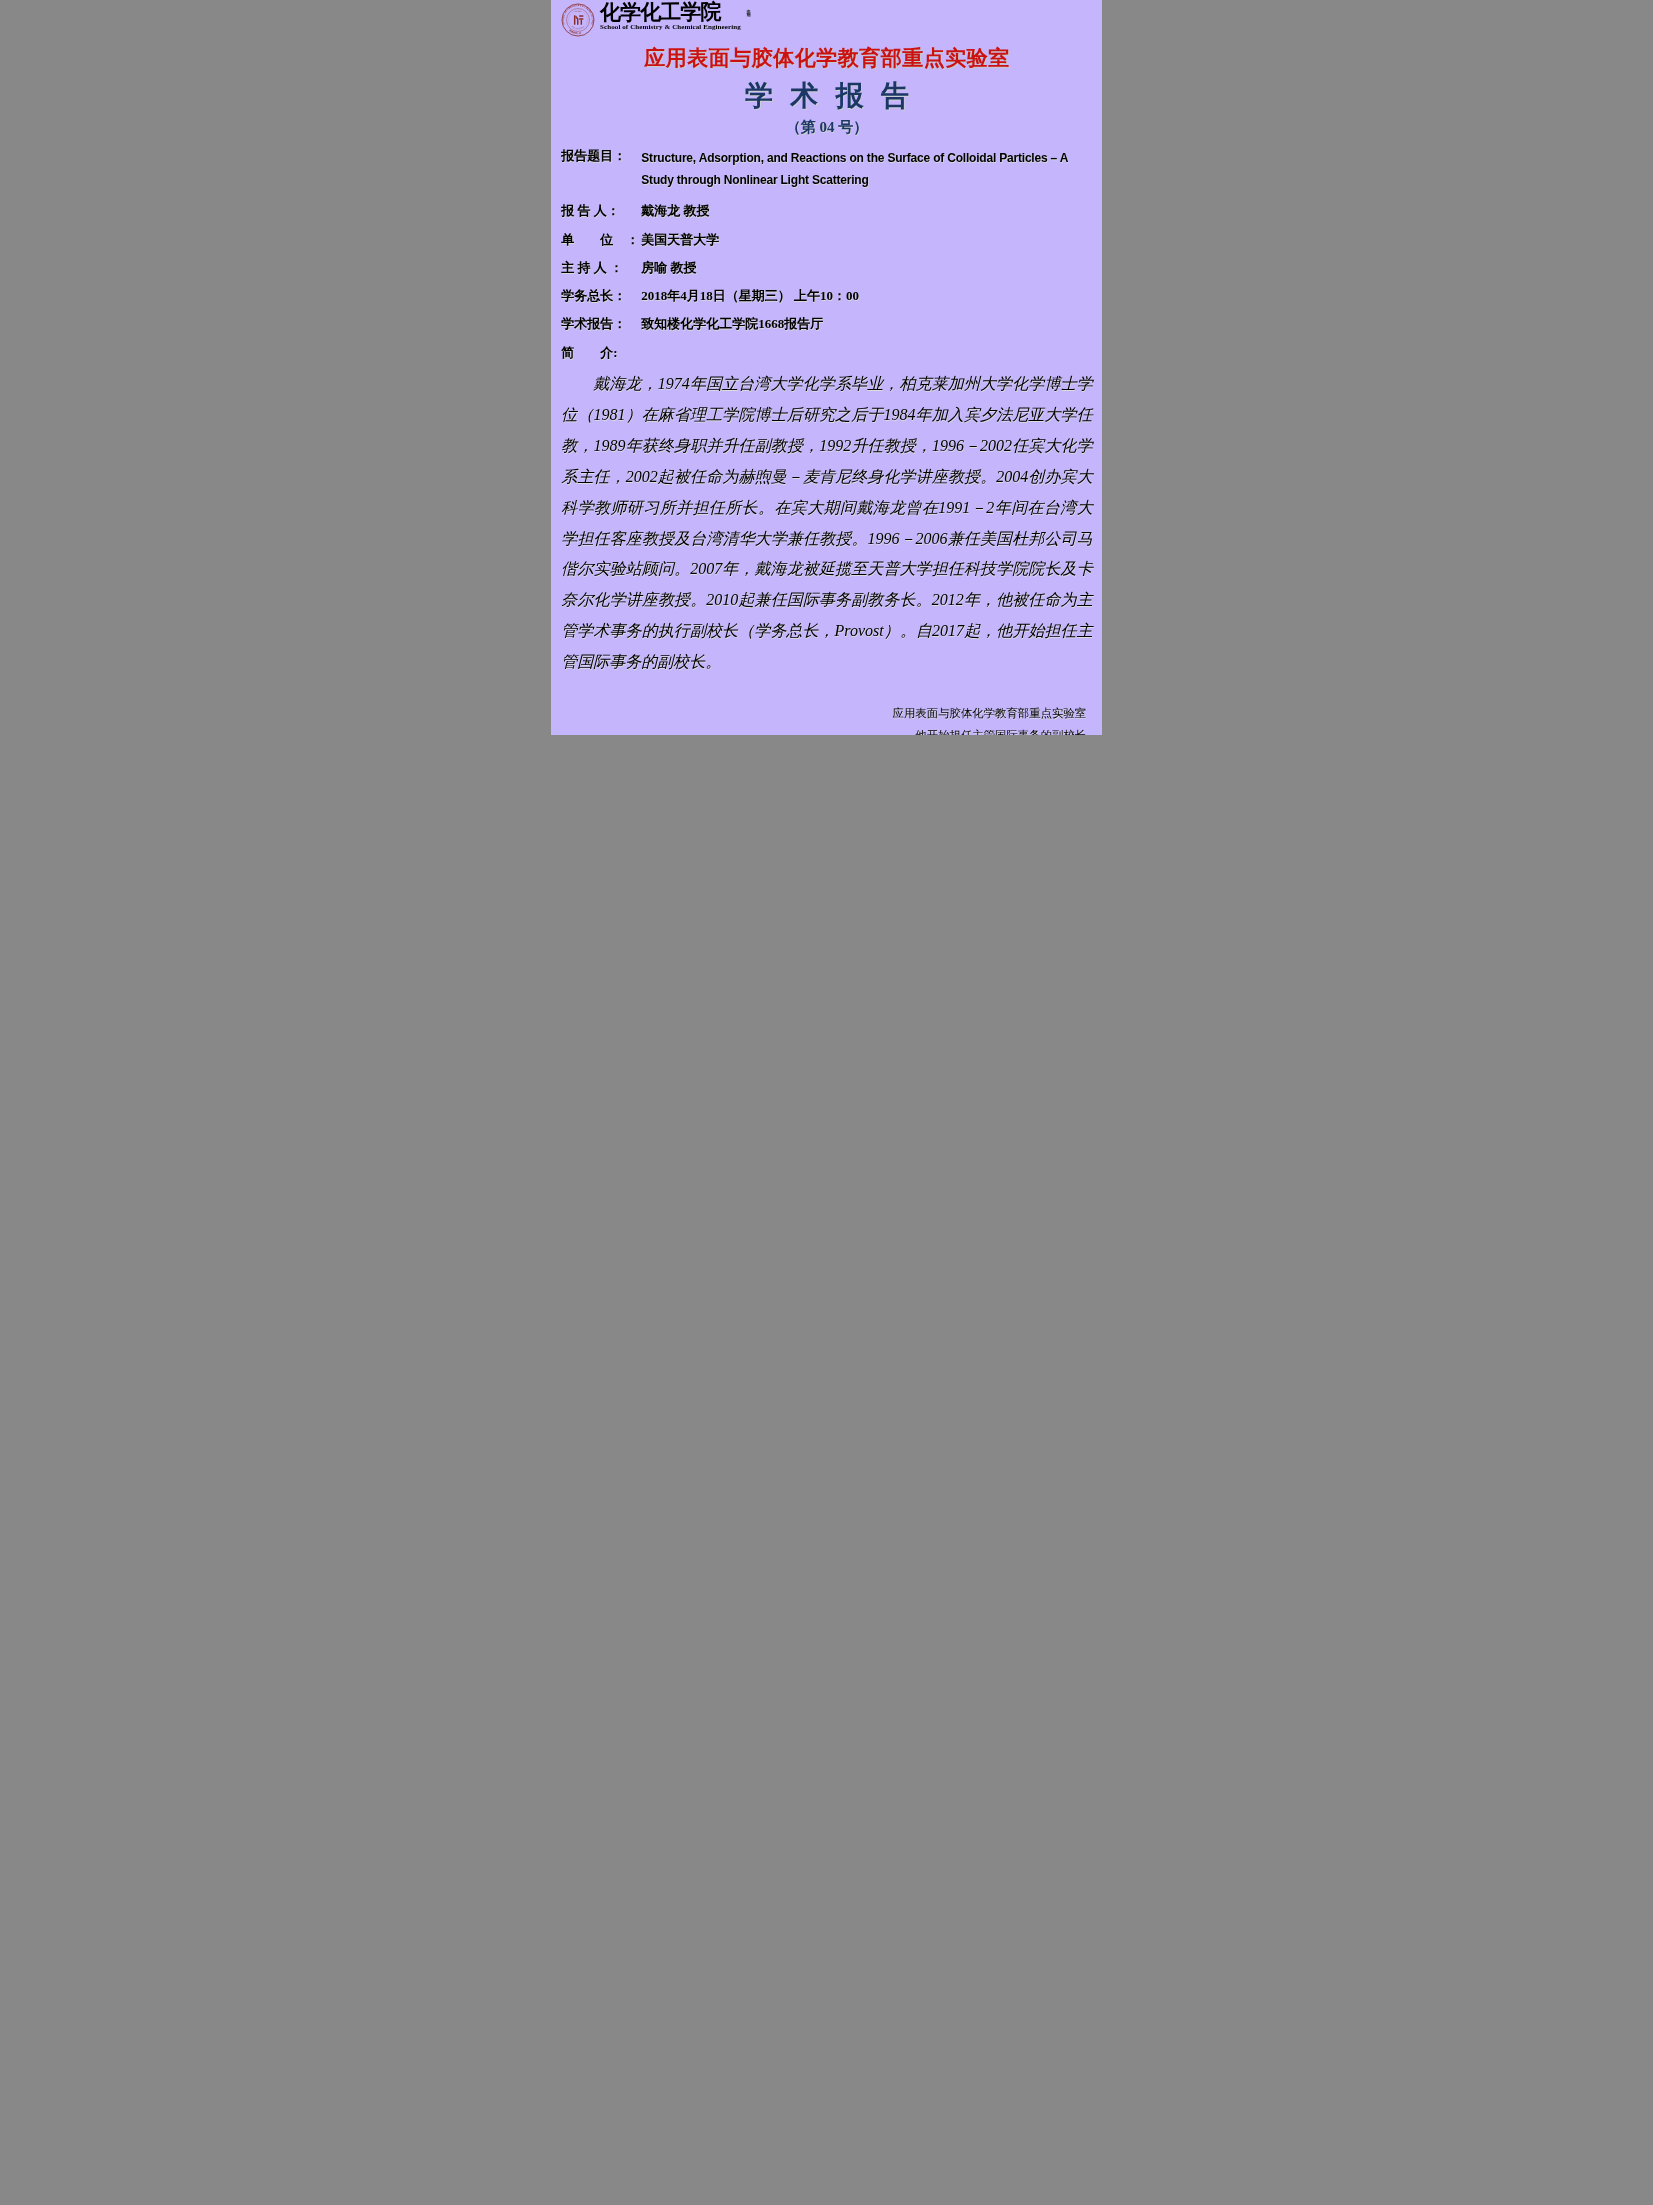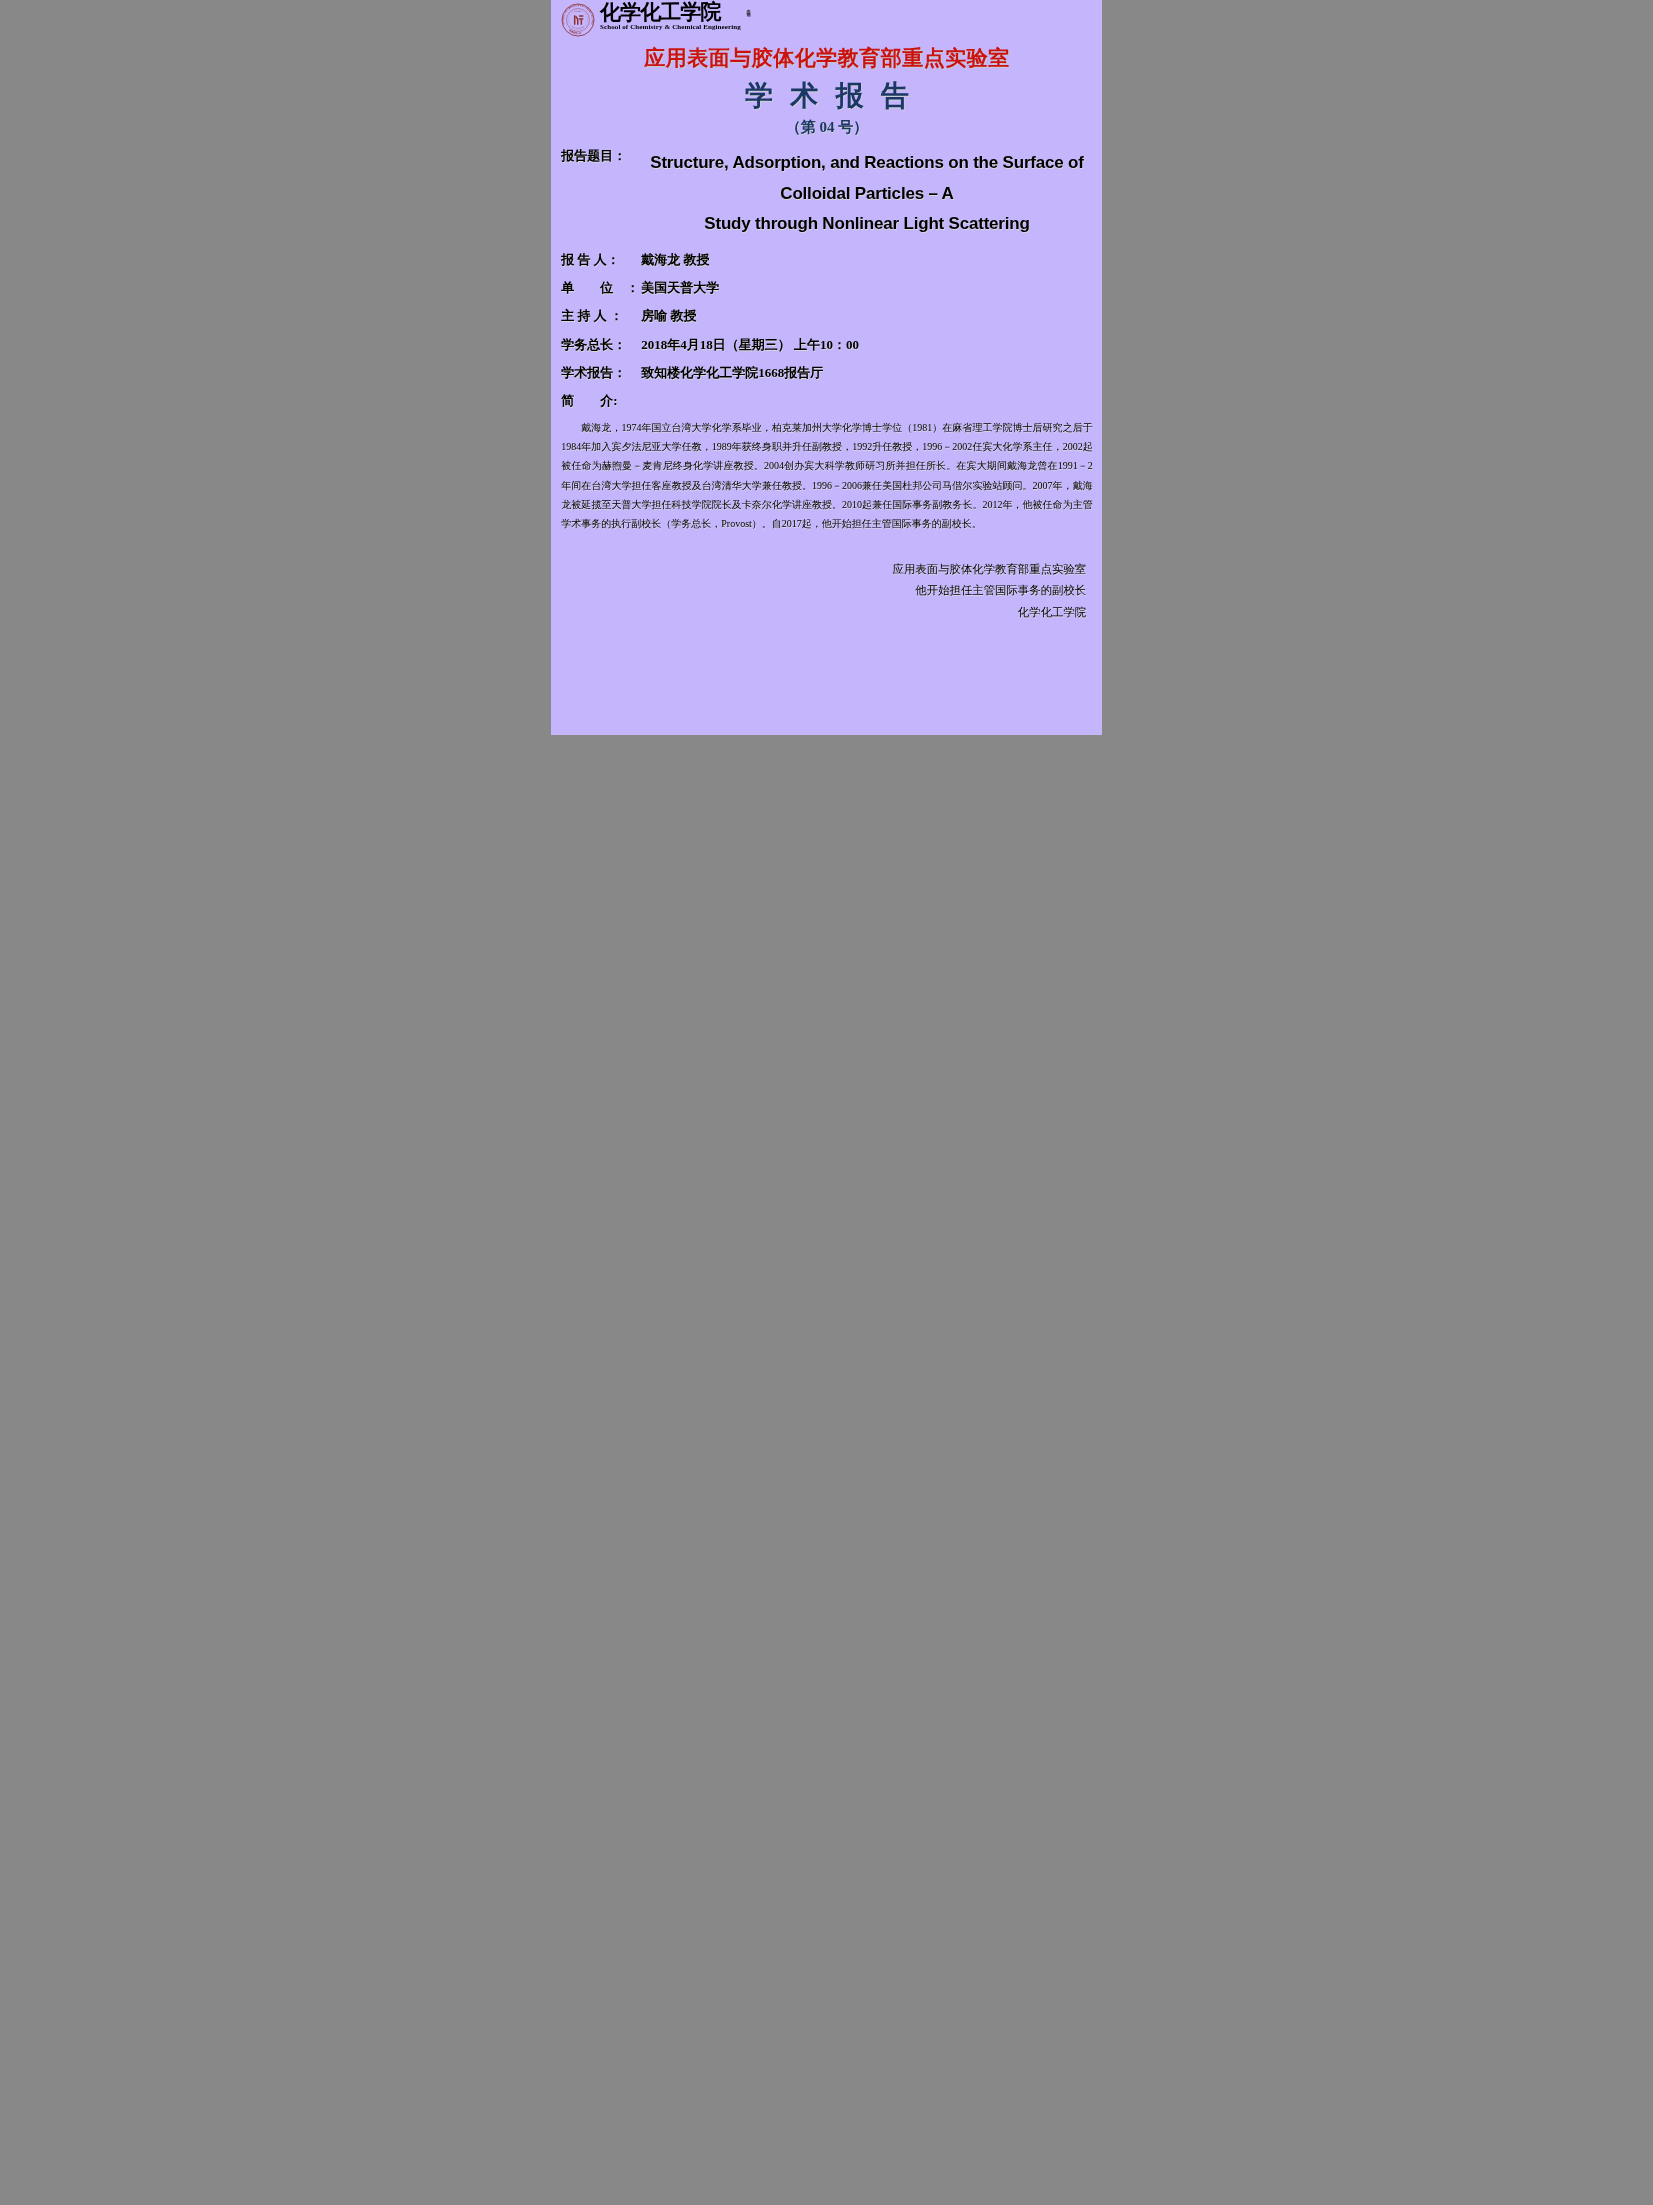--- a/index.html
+++ b/index.html
@@ -47,28 +47,29 @@
   .fields{margin-top:11.2px;}
   .field-row{
     display:flex;align-items:flex-start;
     font-size:13px;font-weight:bold;line-height:1.25;
     margin-bottom:12px;text-shadow:0.5px 0.7px 0 #d8d8d8;
   }
   .field-label{flex:0 0 80px;white-space:pre;}
   .field-value{flex:1;}
   .field-value.en{
     font-family:"Liberation Sans","DejaVu Sans",sans-serif;
-    font-size:17px;line-height:1.8;white-space:pre-line;letter-spacing:-0.2px;text-align:center;
+    font-size:12px;line-height:1.8;white-space:pre-line;letter-spacing:-0.2px;
   }
   .field-row.intro-row{margin-bottom:8.4px;}
   
   .bio p{
-    margin:0;font-size:10px;line-height:1.93;
+    margin:0;font-size:16px;line-height:1.93;
     text-align:justify;text-indent:2em;
     text-shadow:0.4px 0.6px 0 #dcdcdc;
+    font-style:italic;
   }
   
   .footer{
     margin-top:25px;text-align:right;padding-right:6.5px;
     font-size:11.4px;line-height:1.92;text-shadow:0.4px 0.6px 0 #dcdcdc;
   }
   .footer div{white-space:pre;}
 </style>
 </head>
 <body>

